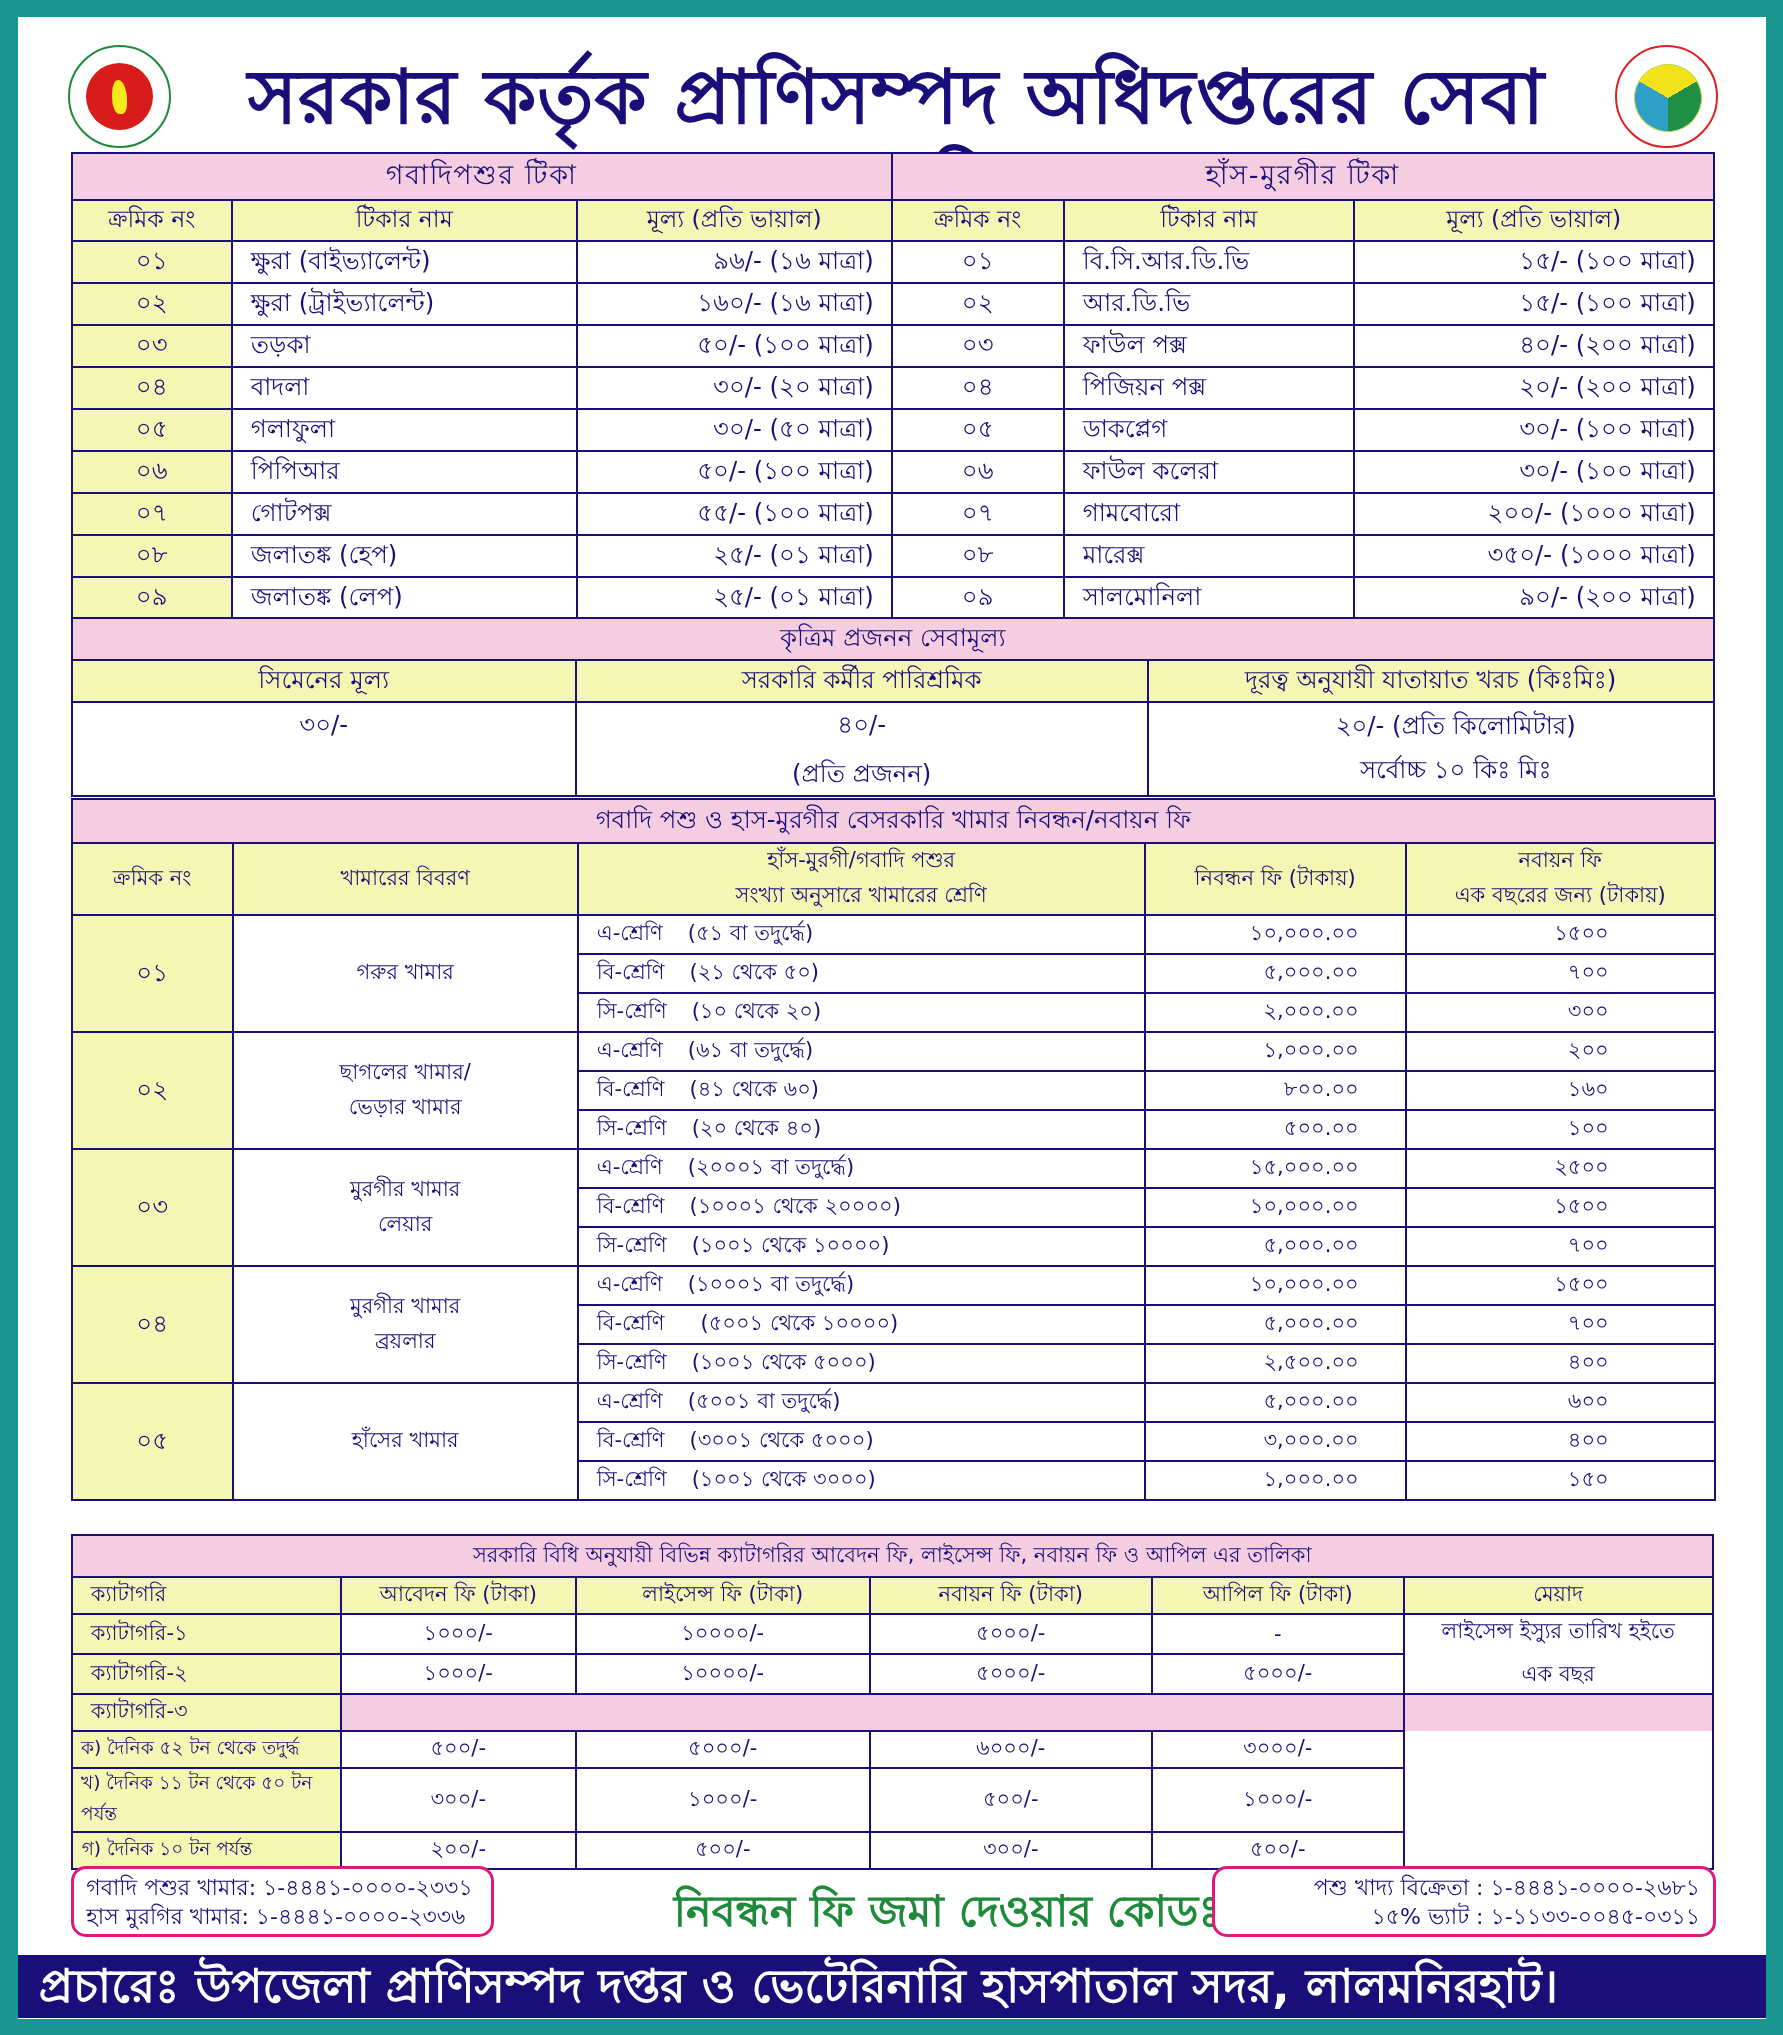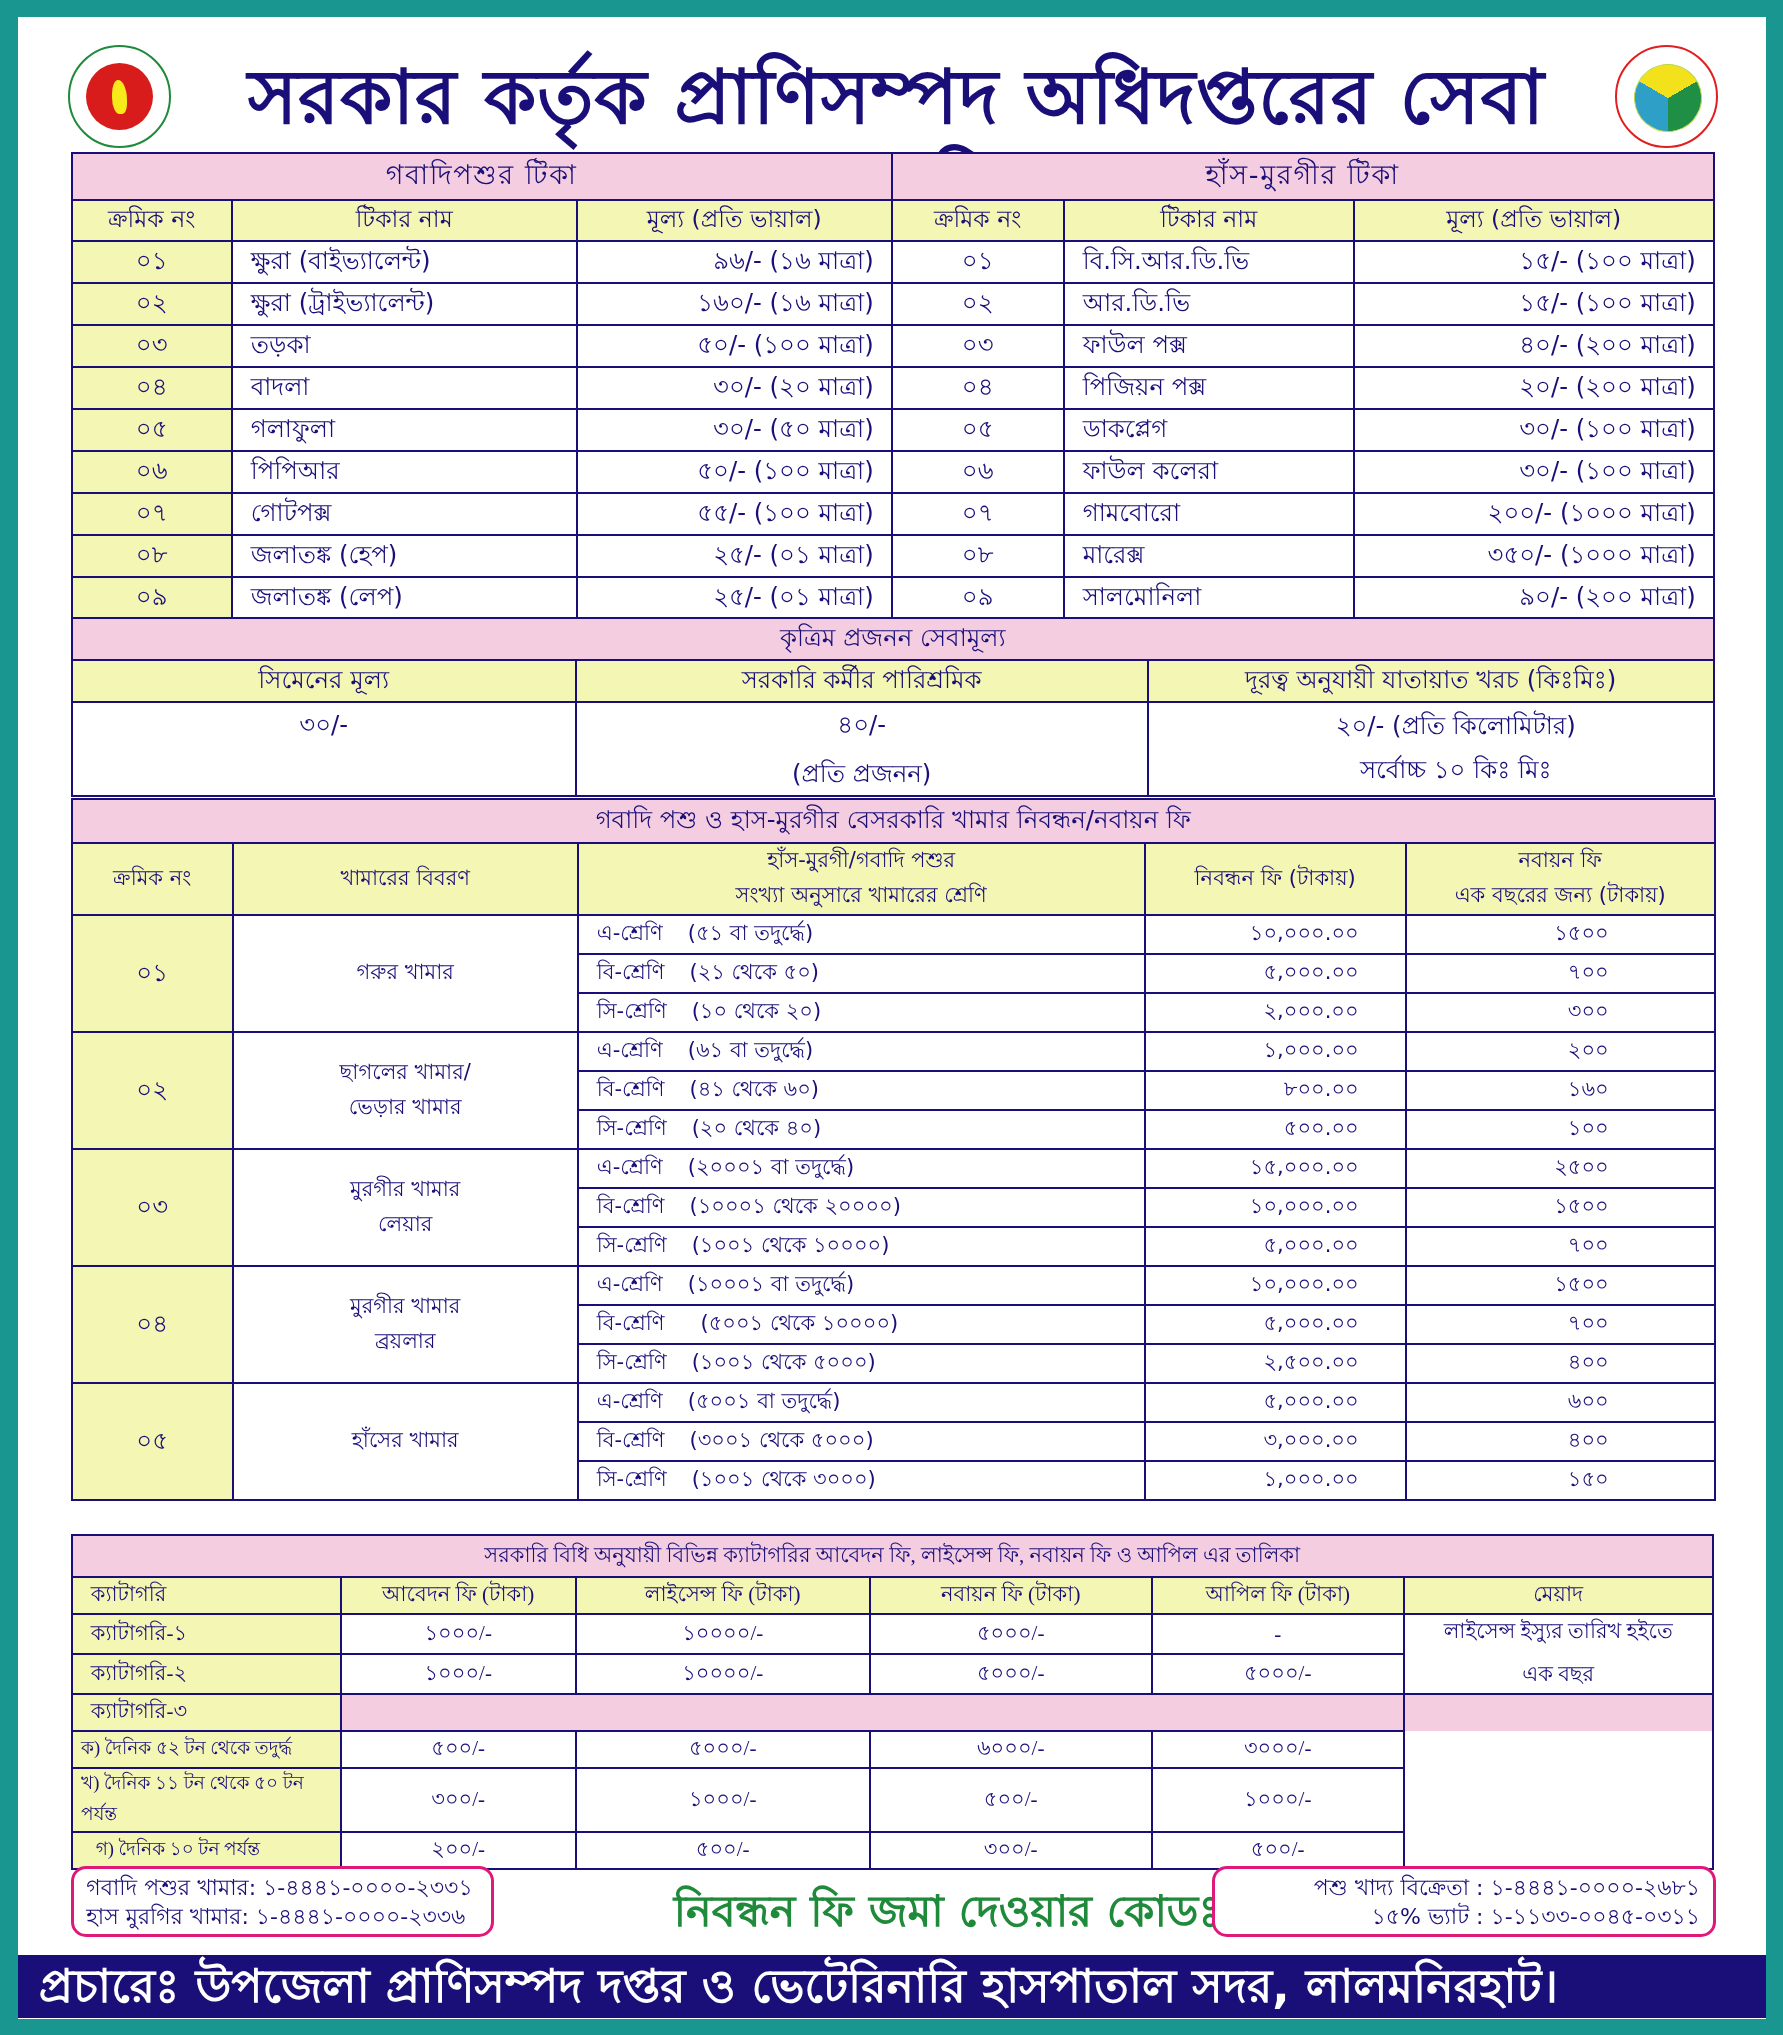--- a/index.html
+++ b/index.html
@@ -26,21 +26,21 @@
   .fs-h{font-size:23.5px;}
   .fs-c{font-size:24.4px;}
   .fs-s{font-size:21px;}
   .fs-xs{font-size:18.5px;}
   .left{text-align:left;padding-left:18px;}
   .right{text-align:right;padding-right:17px;}
   #vaccines td{height:37px;}
   #vaccines .sec td{height:40px;}
   #ai td{height:38px;}
   #farm td{height:37px;}
-  #lic td{height:35px;font-family:Liberation Serif, serif;}
+  #lic td{height:35px;}
   .footer-box{position:absolute;top:1849px;height:71px;border:3.4px solid #e0187a;border-radius:15px;background:#fff;
      font-size:22px;line-height:29px;padding:4.2px 12.6px;box-sizing:border-box;color:#1a0f78;}
   .fb-left{left:53px;width:423px;}
   .fb-right{left:1194px;width:504px;text-align:right;}
   .code-label{position:absolute;left:656px;top:1862px;font-size:43px;color:#1e8a3a;font-weight:bold;}
   .banner{position:absolute;left:0;top:1938px;width:1748px;height:63px;background:#1a0f78;color:#fff;
      font-size:46px;font-weight:bold;line-height:63px;padding-left:21px;box-sizing:border-box;white-space:nowrap;}
 </style>
 </head>
 <body>
@@ -375,21 +375,21 @@
         </tr>
         <tr>
           <td class="yel fs-xs left" style="padding-left:8.4px;">খ) দৈনিক ১১ টন থেকে ৫০ টন পর্যন্ত</td>
           <td class="wh fs-s">৩০০/-</td>
           <td class="wh fs-s">১০০০/-</td>
           <td class="wh fs-s">৫০০/-</td>
           <td class="wh fs-s">১০০০/-</td>
           <td class="wh" style="border-top:none;border-bottom:none;"></td>
         </tr>
         <tr>
-          <td class="yel fs-xs left" style="padding-left:23px;">গ) দৈনিক ১০ টন পর্যন্ত</td>
+          <td class="yel fs-xs left" style="padding-left:9px;">গ) দৈনিক ১০ টন পর্যন্ত</td>
           <td class="wh fs-s">২০০/-</td>
           <td class="wh fs-s">৫০০/-</td>
           <td class="wh fs-s">৩০০/-</td>
           <td class="wh fs-s">৫০০/-</td>
           <td class="wh" style="border-top:none;"></td>
         </tr>
       </tbody>
   </table>
 
   <div class="footer-box fb-left">

